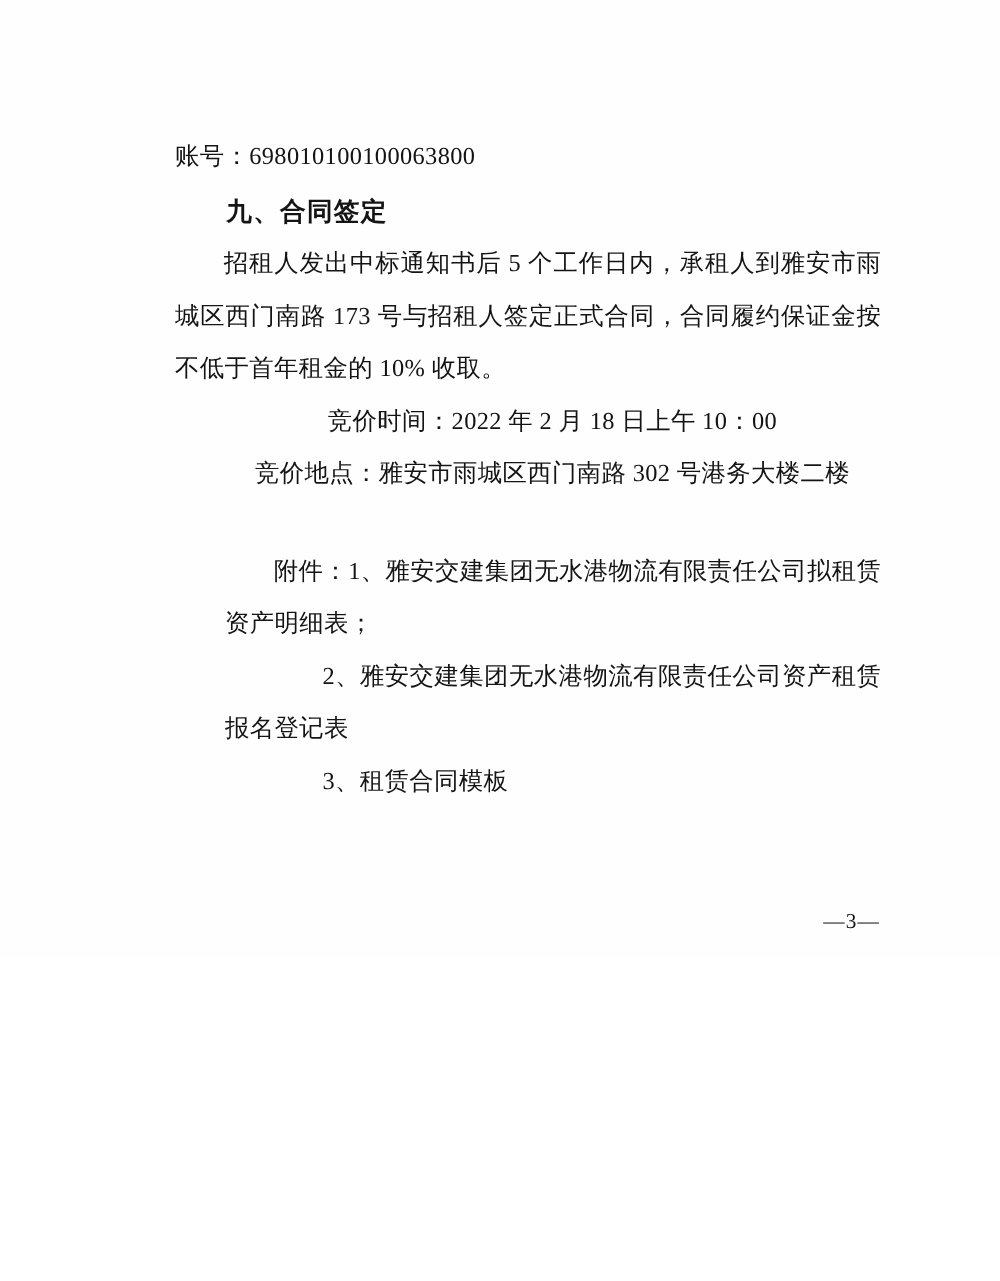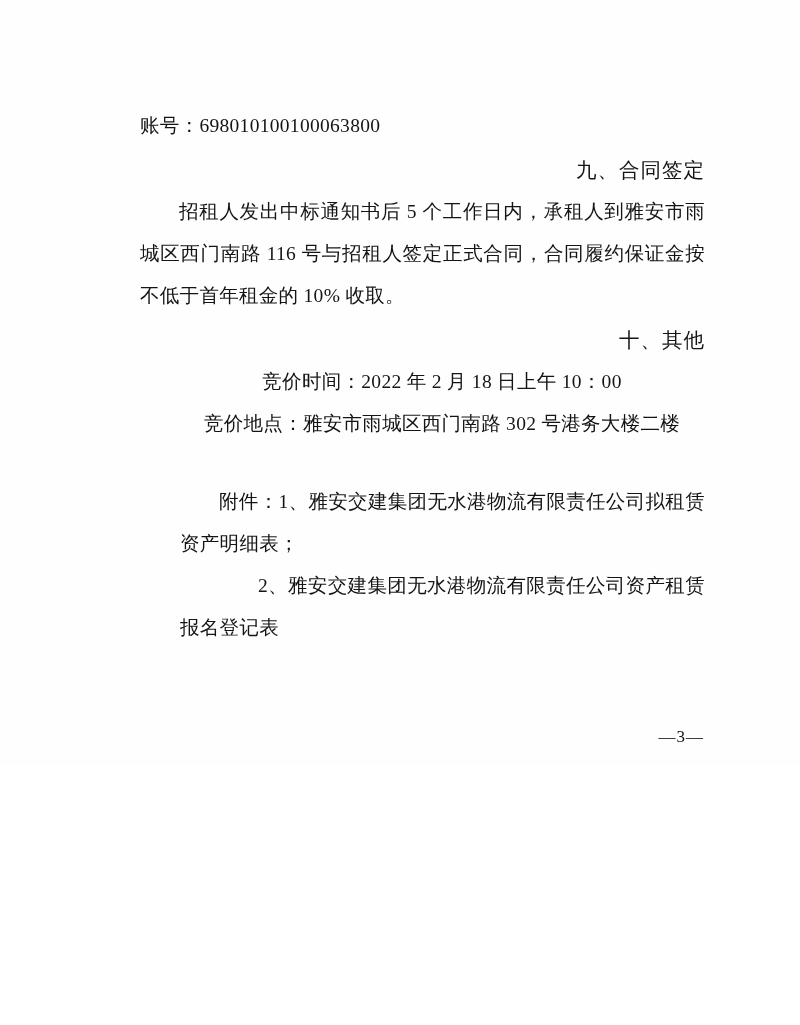--- a/index.html
+++ b/index.html
@@ -32,25 +32,24 @@
     white-space: pre;
   }
   .para {
     text-align: justify;
     text-justify: inter-ideograph;
   }
   .indent-2 {
     text-indent: 2em;
   }
   .heading {
-    font-weight: normal;
+    font-weight: bold;
     text-indent: 2em;
     letter-spacing: 1px;
     font-size: 20.5px;
-    text-align: right;
   }
   .sec-gap-top {
     margin-top: 2px;
   }
   .info-line {
     text-indent: 2em;
     white-space: pre;
     text-align: center;
   }
   .attach-block {
@@ -76,28 +75,28 @@
 </head>
 <body>
 
 <div class="page">
   <div class="doc-body">
 
     <div class="line">账号：698010100100063800</div>
 
     <div class="heading sec-gap-top">九、合同签定</div>
 
-    <div class="para indent-2">招租人发出中标通知书后 5 个工作日内，承租人到雅安市雨城区西门南路 116 号与招租人签定正式合同，合同履约保证金按不低于首年租金的 10% 收取。</div>
+    <div class="para indent-2">招租人发出中标通知书后 5 个工作日内，承租人到雅安市雨城区西门南路 173 号与招租人签定正式合同，合同履约保证金按不低于首年租金的 10% 收取。</div>
 
-    <div class="heading sec-gap-top">十、其他</div>
 
     <div class="info-line">竞价时间：2022 年 2 月 18 日上午 10：00</div>
     <div class="info-line">竞价地点：雅安市雨城区西门南路 302 号港务大楼二楼</div>
 
     <div class="attach-block">
       <div class="para attach-first"><span>附件：</span><span>1、雅安交建集团无水港物流有限责任公司拟租赁资产明细表；</span></div>
       <div class="para attach-indent">2、雅安交建集团无水港物流有限责任公司资产租赁报名登记表</div>
+      <div class="para attach-indent">3、租赁合同模板</div>
     </div>
 
   </div>
 
   <div class="page-number">—3—</div>
 </div>
 
 </body></html>

